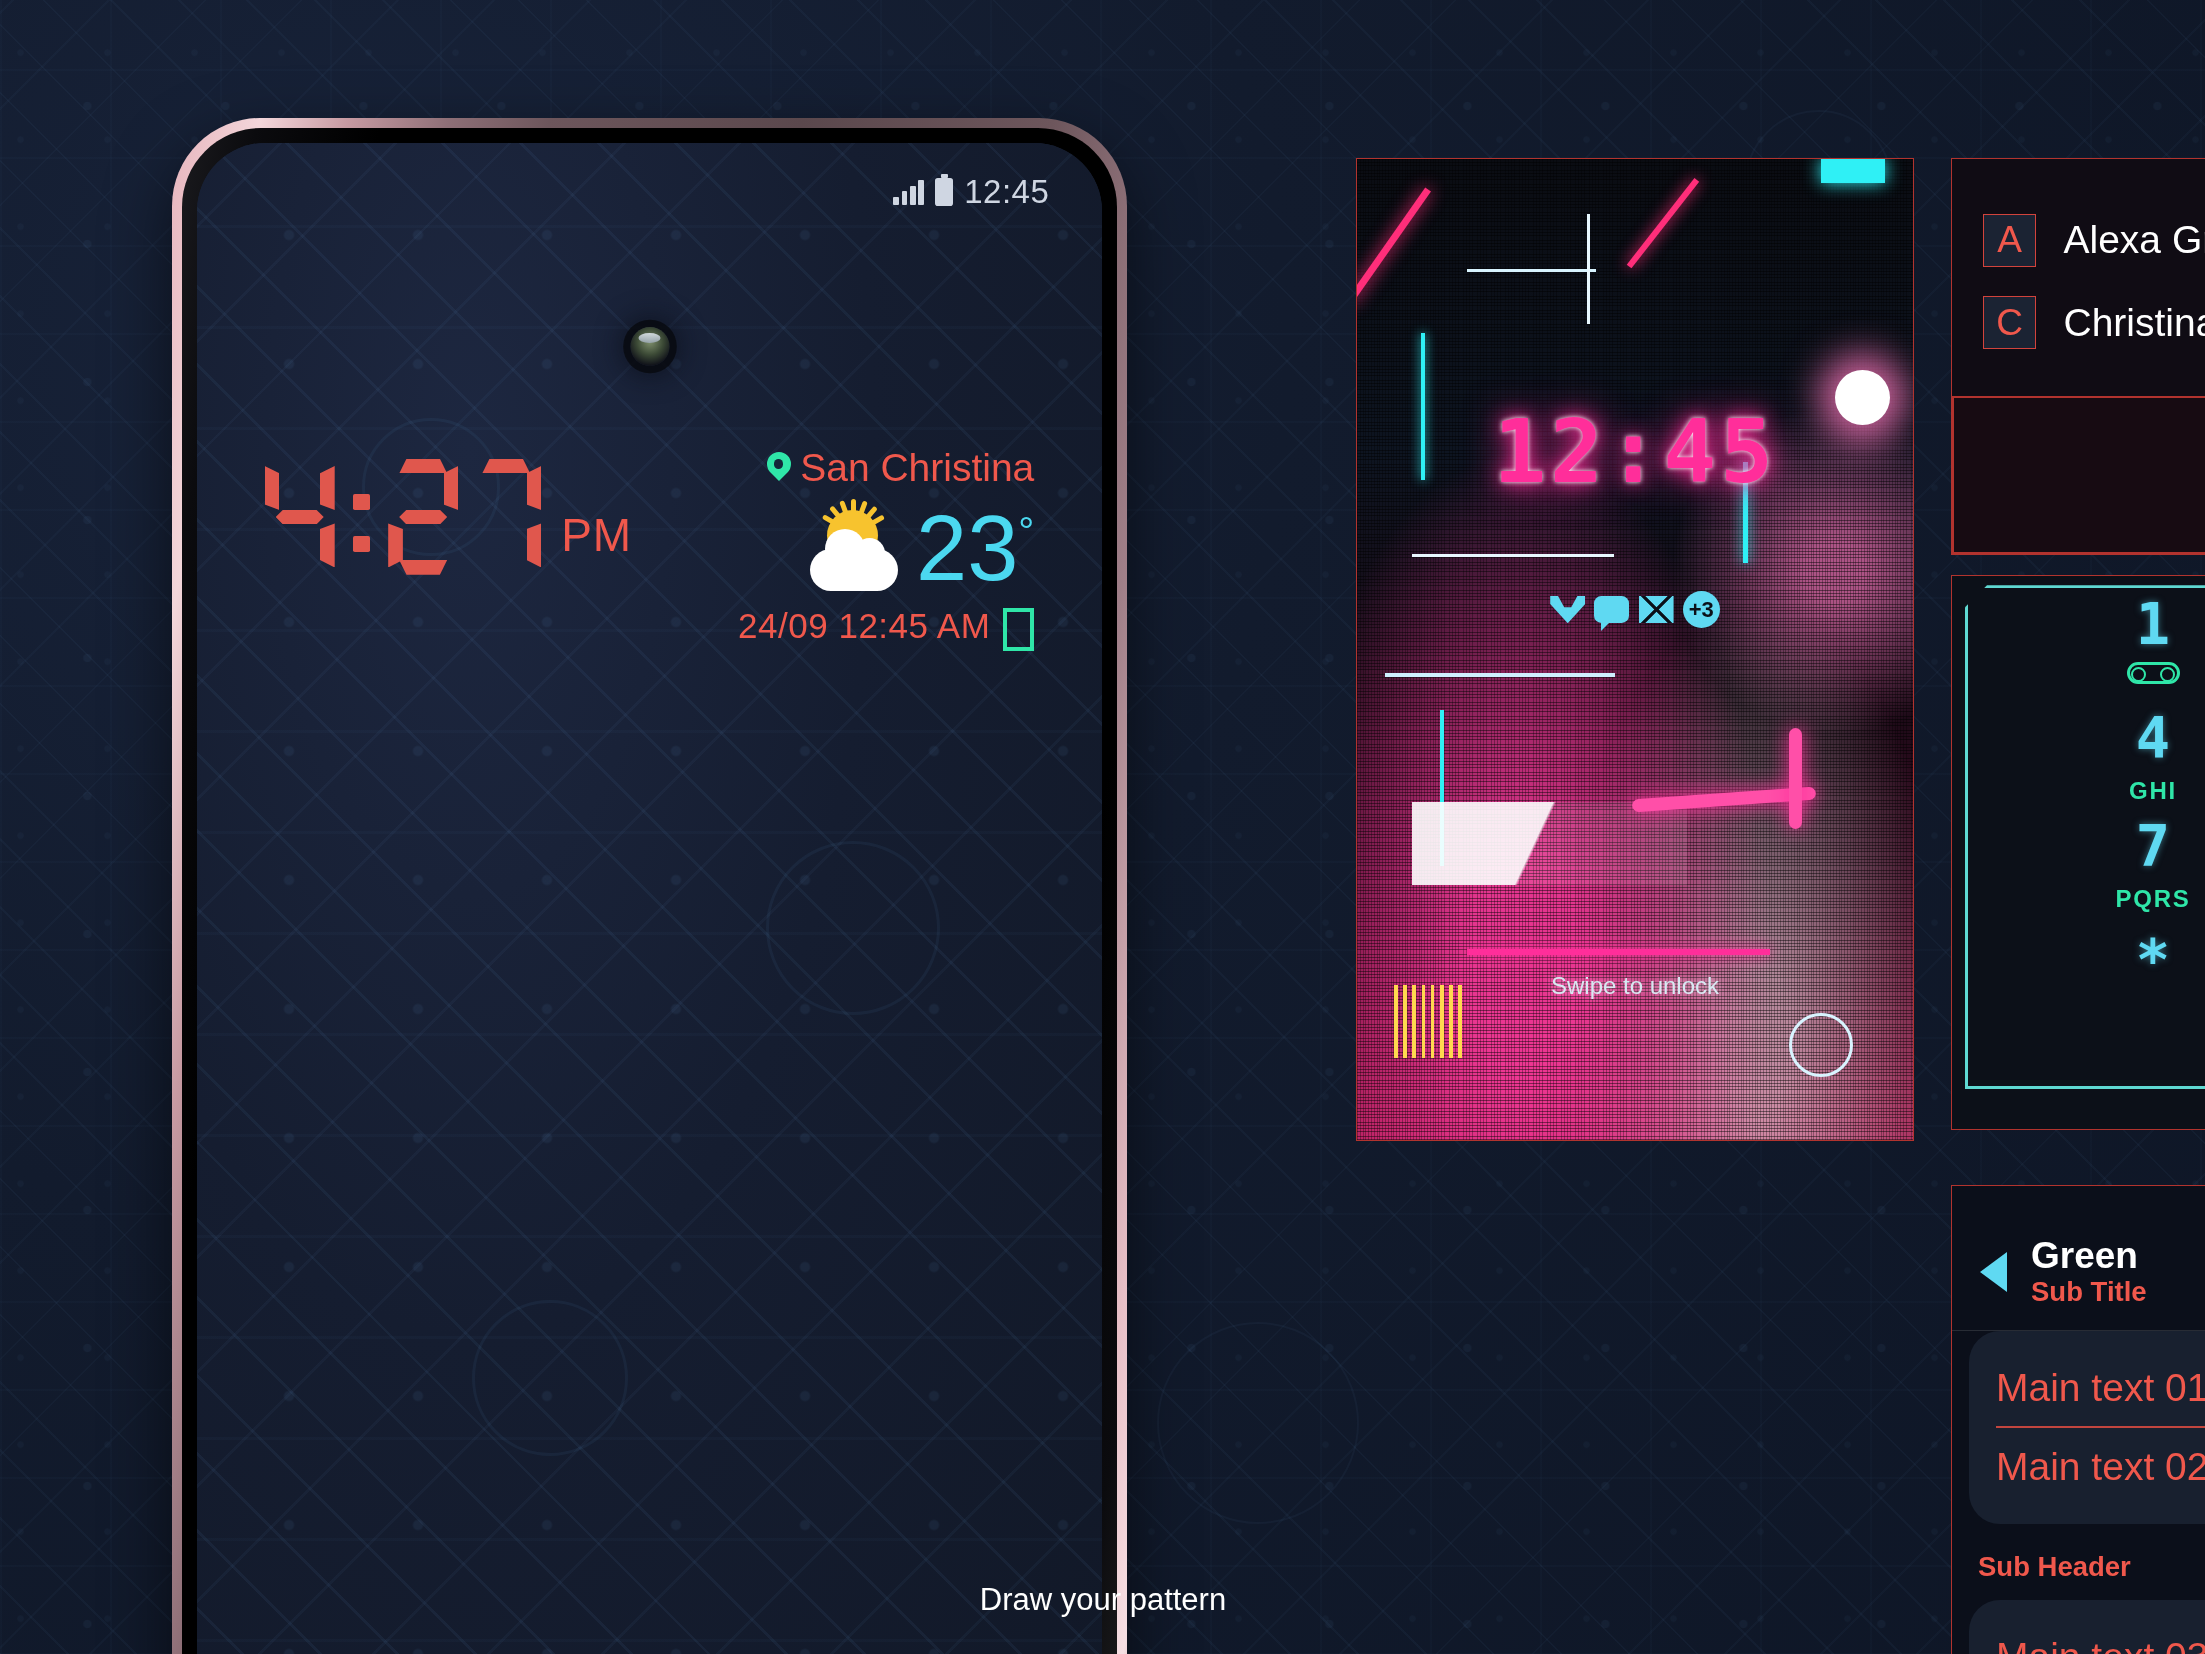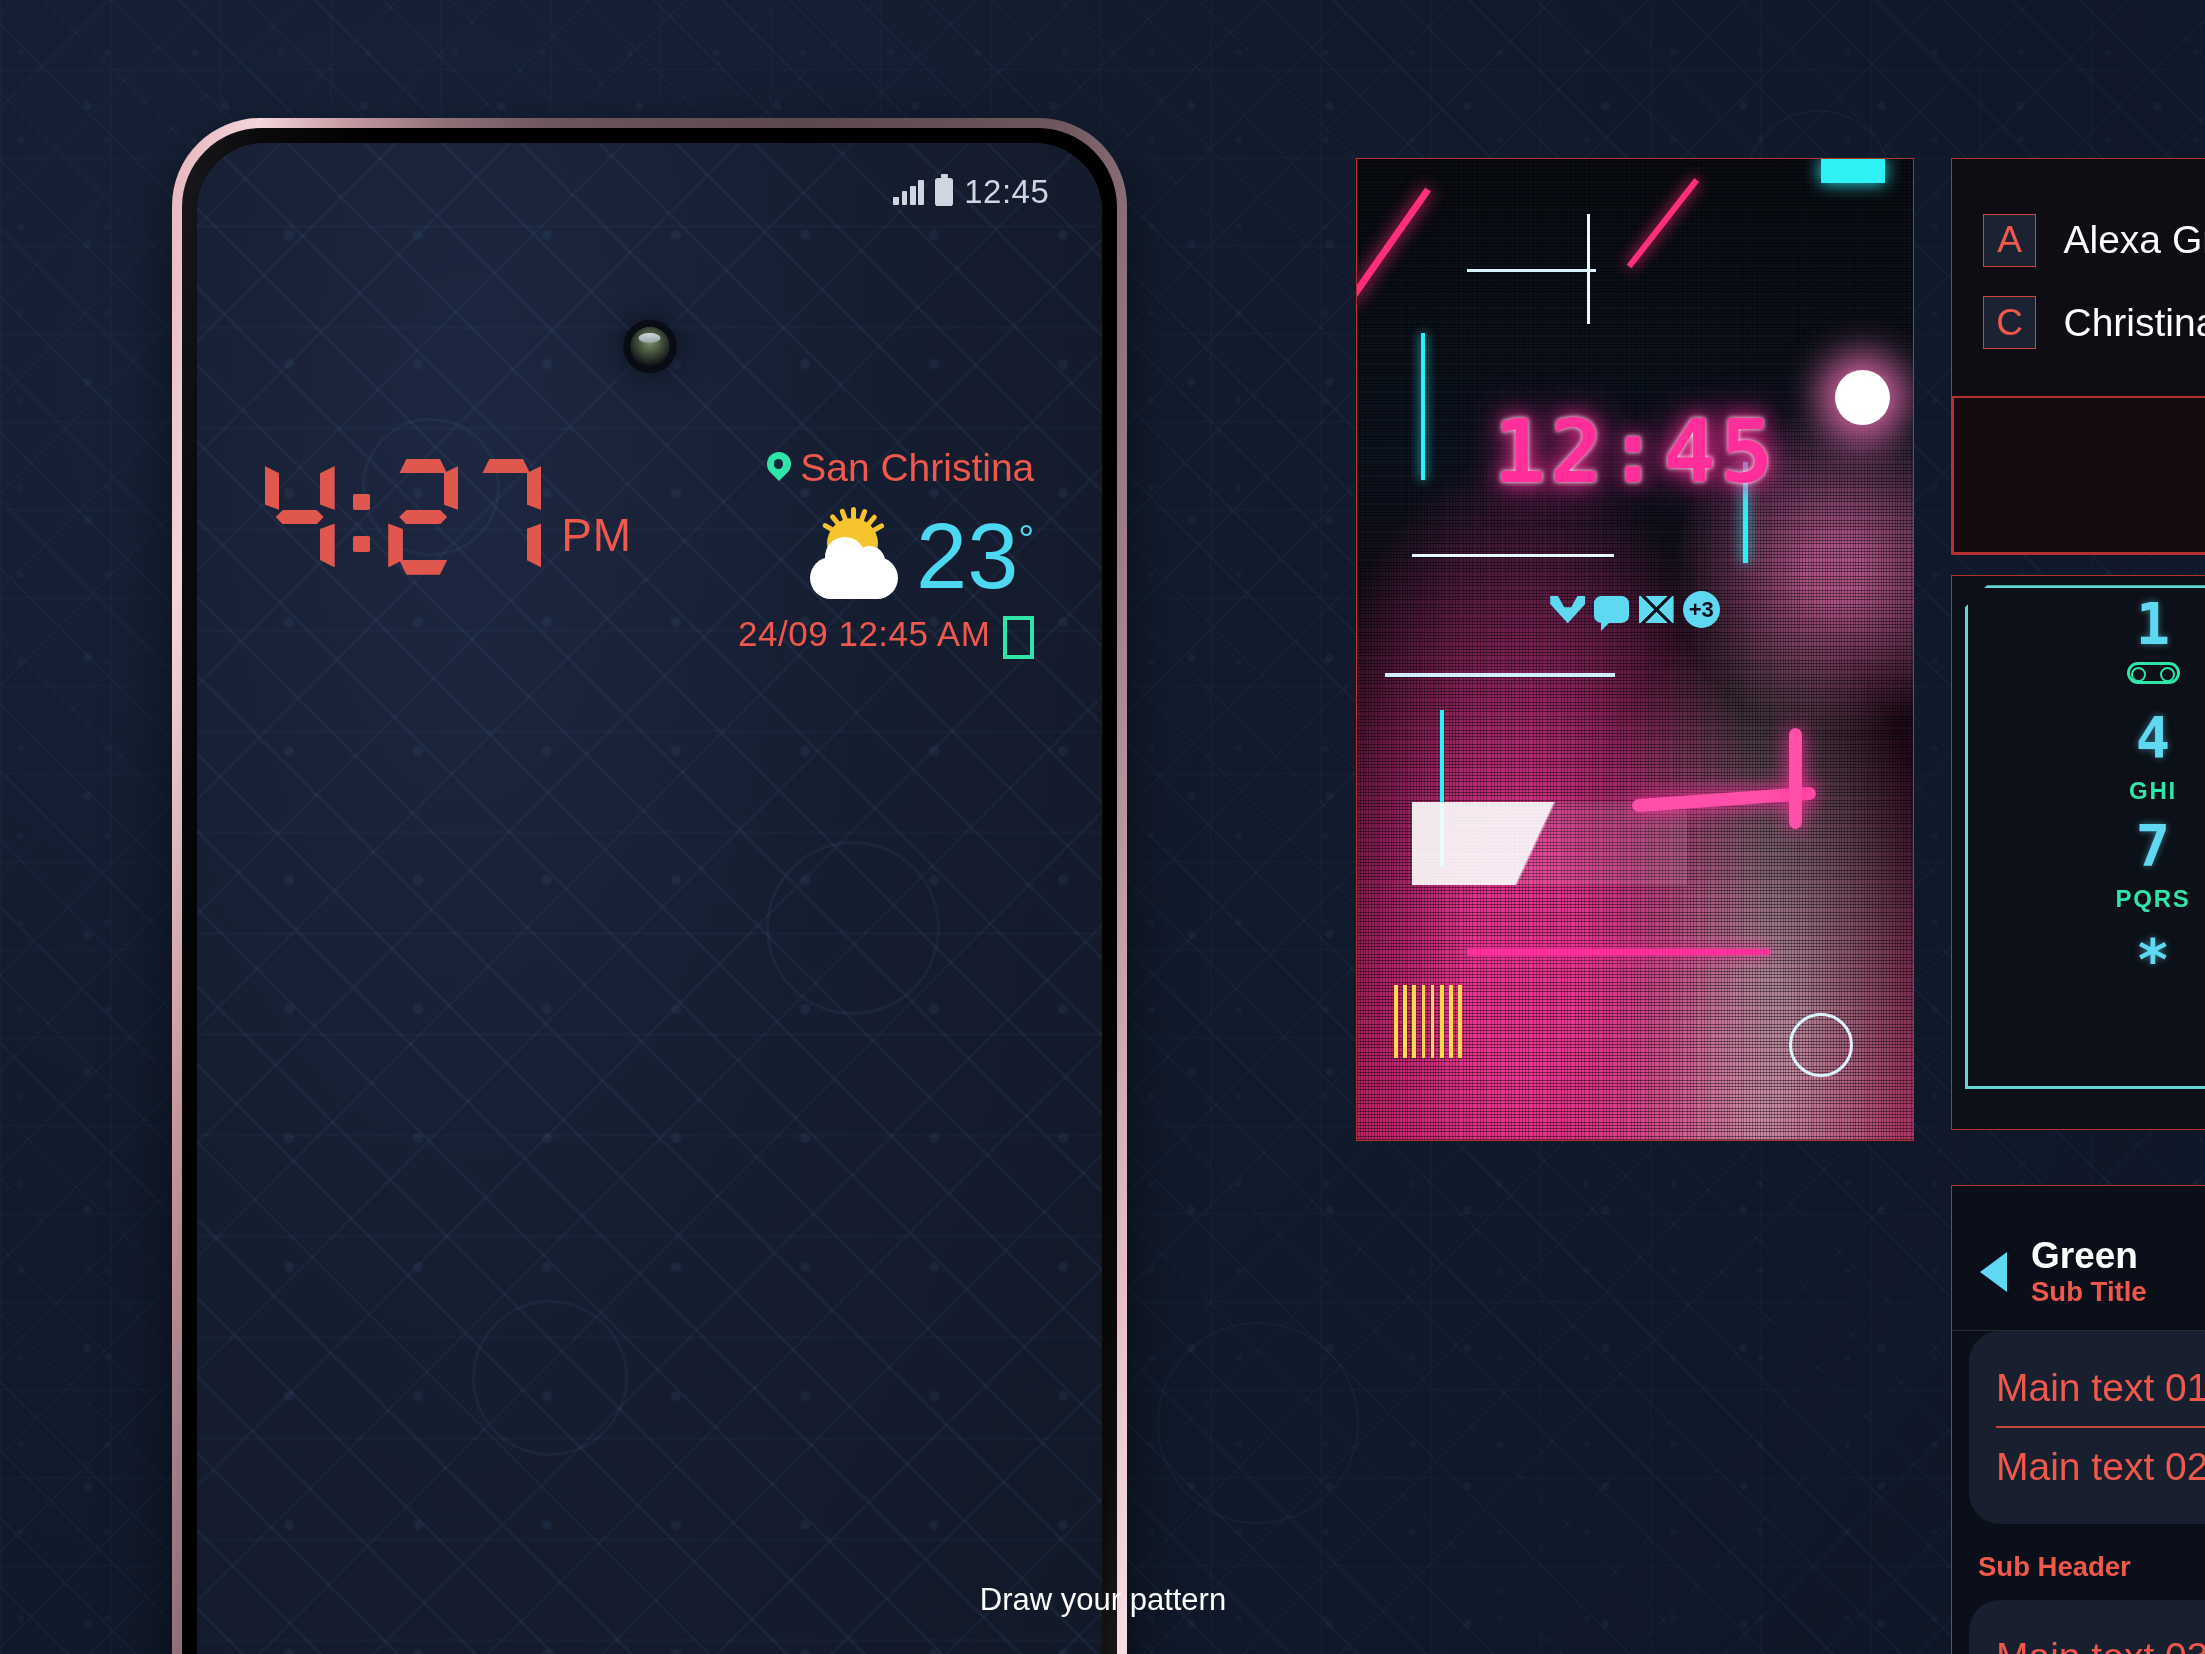--- a/index.html
+++ b/index.html
@@ -127,21 +127,21 @@
 
   
   #weather{ text-align:right; }
   #loc-row{ display:flex; align-items:center; justify-content:flex-end; gap:9.2px; }
   #pin{ width:24px; height:31px; position:relative; }
   #pin::before{ content:""; position:absolute; top:0; left:0; width:24px; height:24px;
     border-radius:50% 50% 50% 0; transform:rotate(-45deg); background:#2fe6a8; }
   #pin::after{ content:""; position:absolute; top:7.3px; left:7.3px; width:9.2px; height:9.2px;
     border-radius:50%; background:#14263a; }
   #loc-name{ color:#f0584c; font-size:39px; }
-  #temp-row{ display:flex; align-items:center; justify-content:flex-end; gap:8px; margin-top:21px; }
+  #temp-row{ display:flex; align-items:center; justify-content:flex-end; gap:8px; margin-top:13px; }
   #wicon{ position:relative; width:107px; height:92px; }
   .sun{ position:absolute; left:26px; top:7.3px; width:51px; height:51px; border-radius:50%; background:#f7c32e; }
   .ray{ position:absolute; left:50px; top:-3.7px; width:4.6px; height:14.7px; background:#f7c32e; border-radius:2.8px;
         transform-origin:2.3px 35px; }
   .cloud{ position:absolute; left:9.2px; bottom:3.7px; width:88px; height:42px; background:#fff; border-radius:24px; }
   .cloud::before{ content:""; position:absolute; left:14.7px; top:-20px; width:40px; height:40px; border-radius:50%; background:#fff; }
   .cloud::after{ content:""; position:absolute; left:44px; top:-11px; width:31px; height:31px; border-radius:50%; background:#fff; }
   #temp{ color:#4bd8f0; font-size:92px; font-weight:300; line-height:.9; display:flex; align-items:flex-start; }
   #deg{ font-size:40px; margin-top:5.5px; }
   #alarm-row{ display:flex; align-items:center; justify-content:flex-end; gap:13px; margin-top:11px; }
@@ -354,20 +354,21 @@
     <div class="gl" style="left:37px;top:826px;width:73px;height:73px;background:repeating-linear-gradient(90deg,#ffd94f 0 3.7px,transparent 3.7px 9.2px);"></div>
     <div class="gl" style="left:432px;top:854px;width:64px;height:64px;border:3.7px solid #d8f4ff;border-radius:50%;"></div>
   </div>
   <div id="lock-time">12:45</div>
   <div id="lock-notif">
     <div class="nic call"></div>
     <div class="nic chat"></div>
     <div class="nic mail"></div>
     <div class="nplus">+3</div>
   </div>
+  <div id="swipe">Swipe to unlock</div>
 </div>
 
 <div id="p-pattern">
   <div id="pattern-label">Draw your pattern</div>
 </div>
 
 <div id="p-contacts" class="panel">
   <div style="height:40px"></div>
   <div class="contact">
     <div class="cavatar">A</div>

